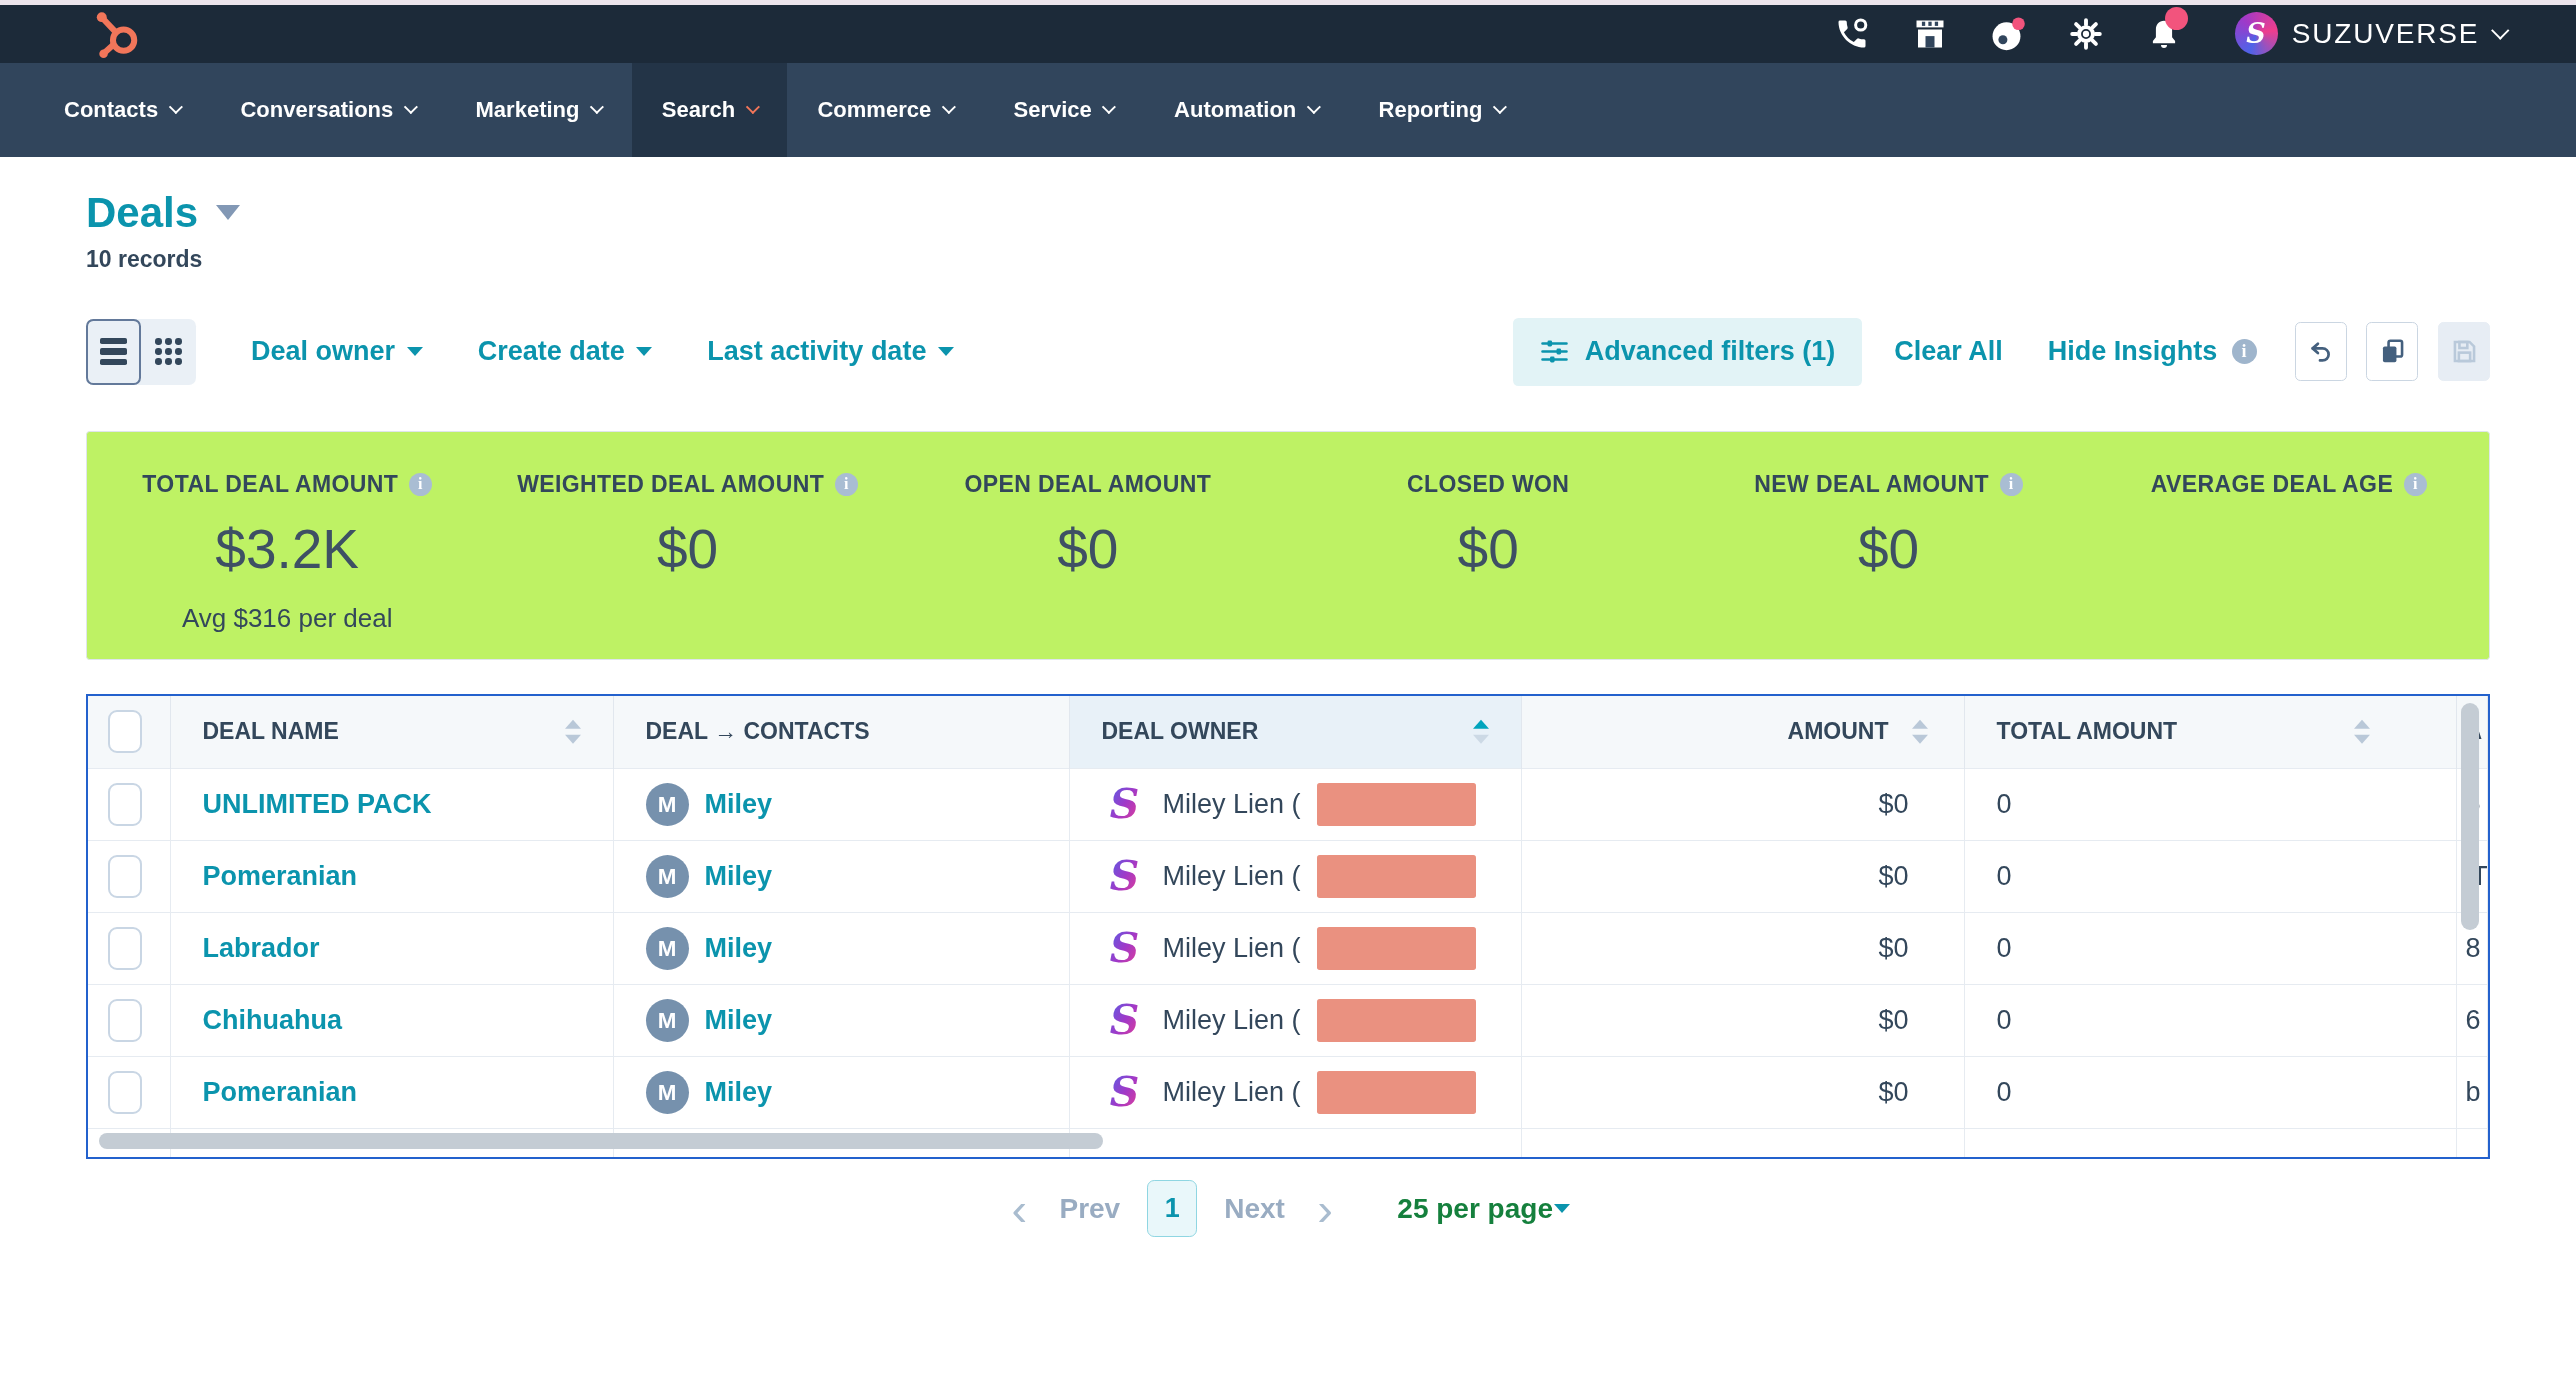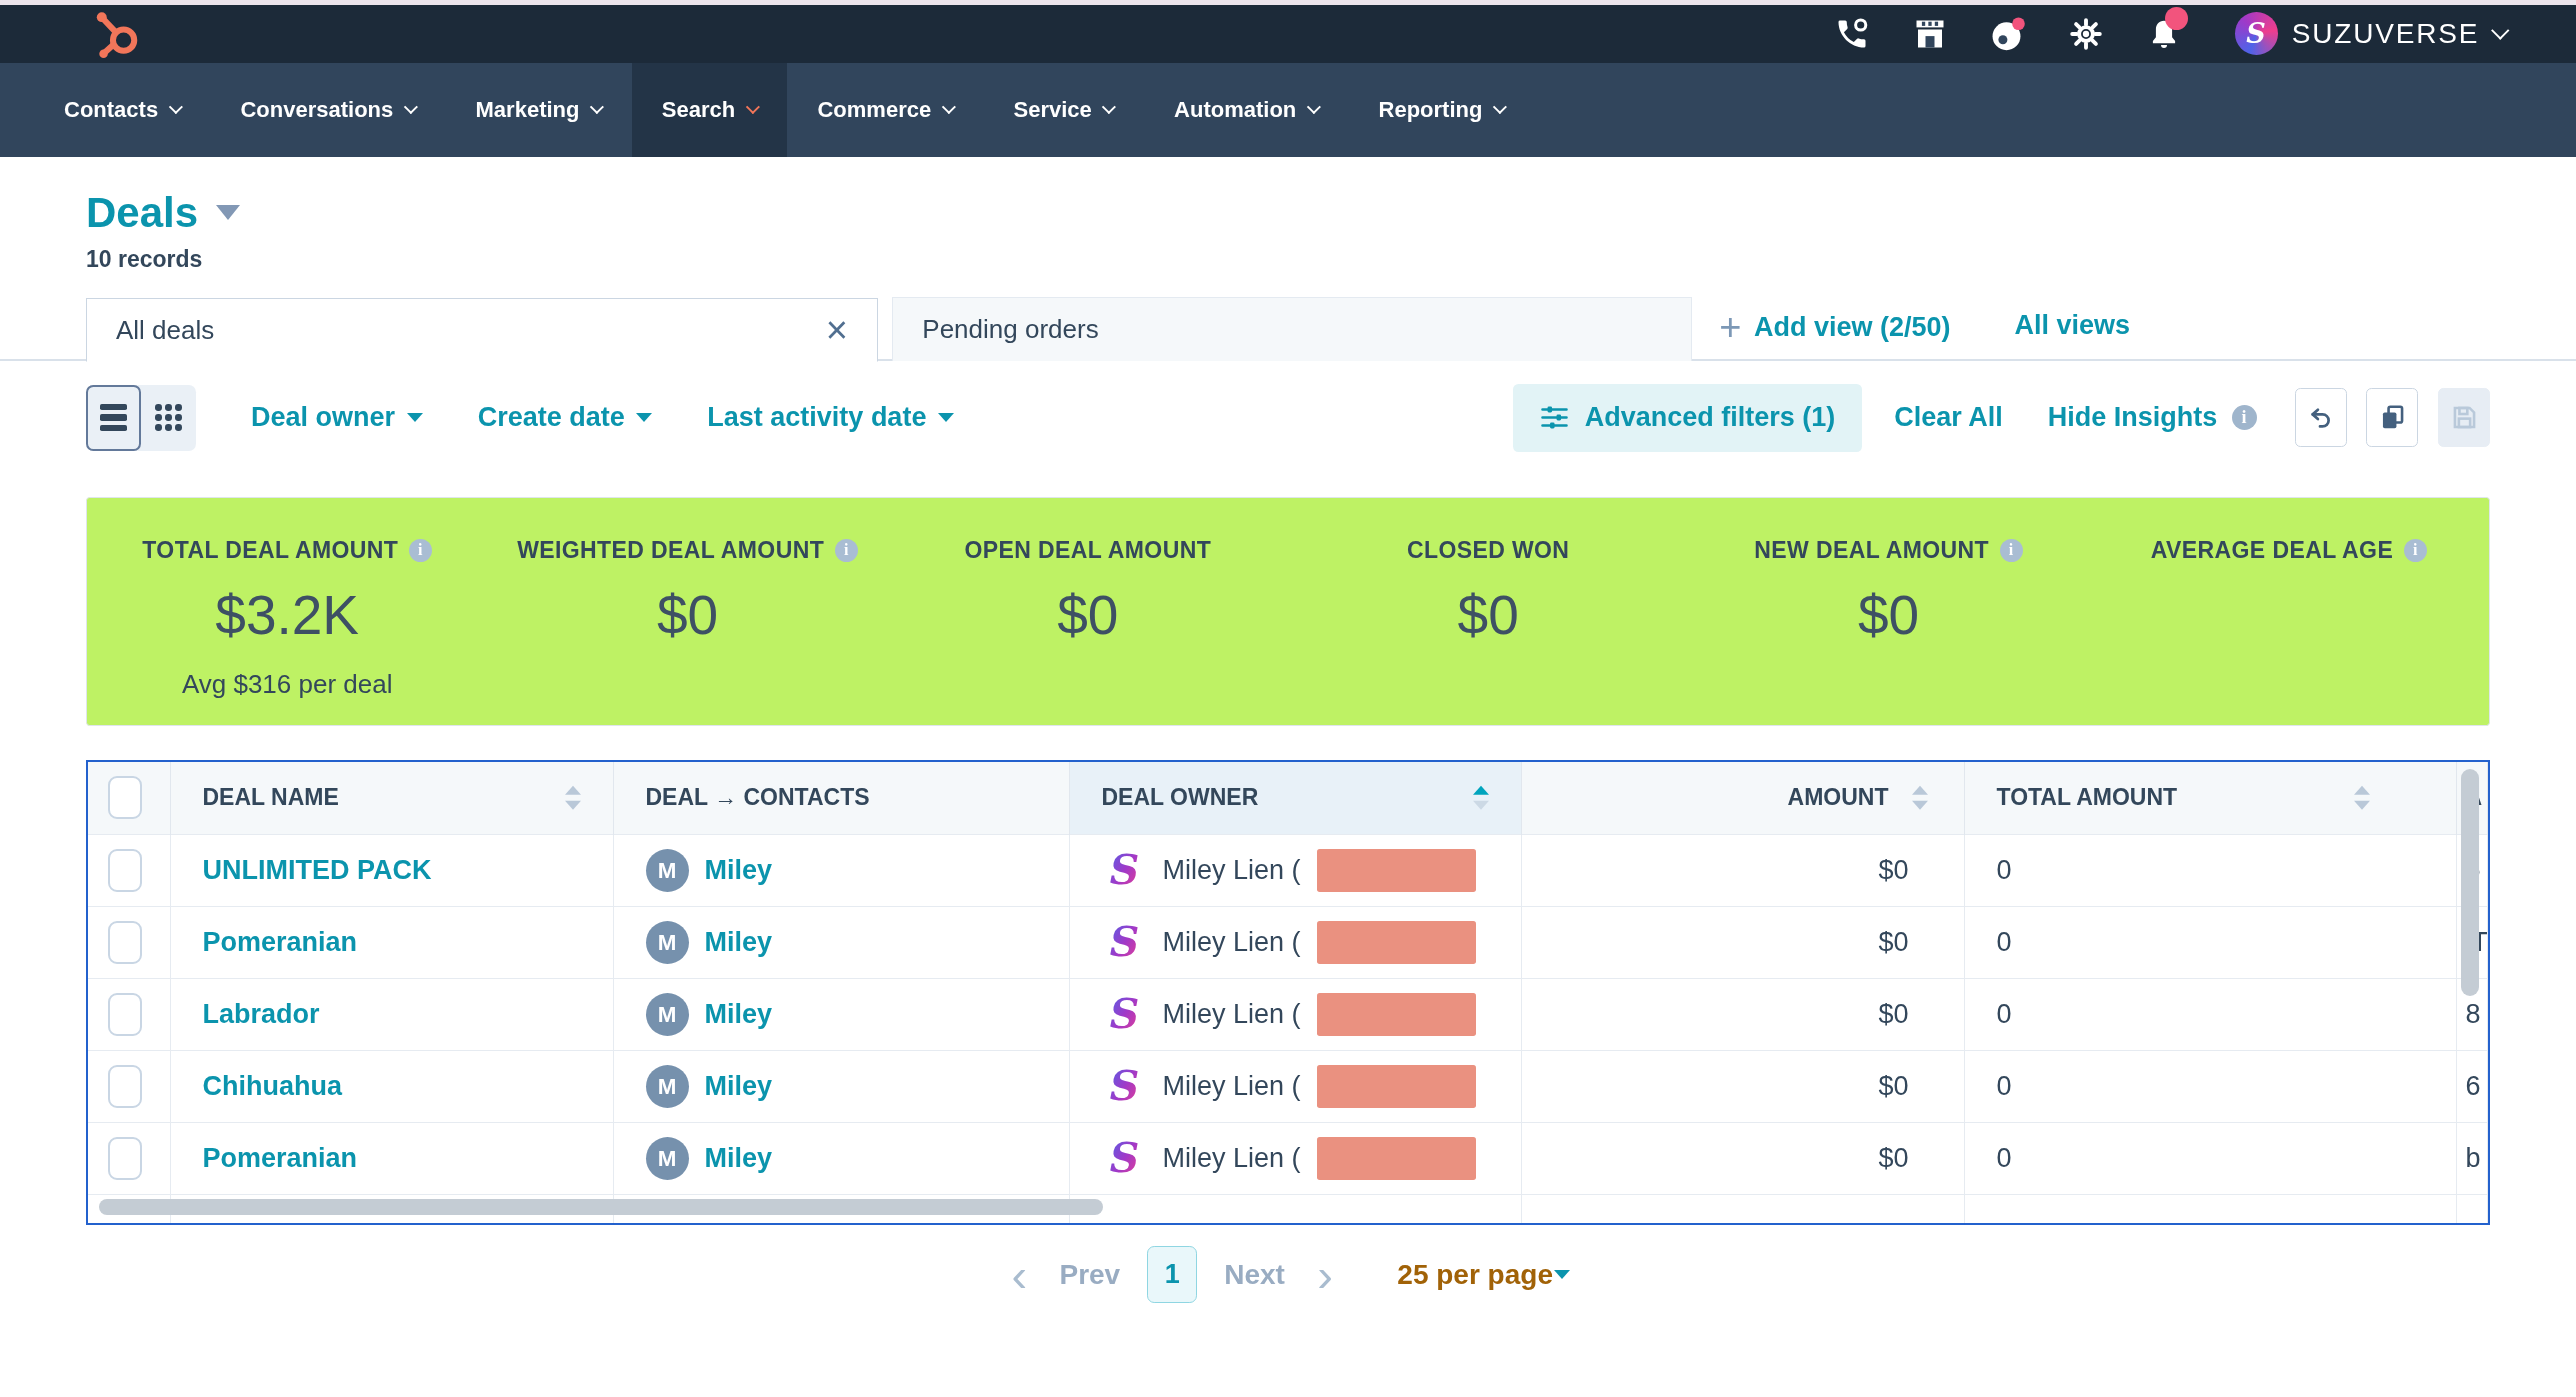--- a/index.html
+++ b/index.html
@@ -126,21 +126,21 @@
     display:inline-flex;align-items:center;justify-content:center;flex:none}
   .redaction{display:inline-block;width:159px;height:43px;background:#ea9180;border-radius:2.7px;flex:none}
   .vscroll{position:absolute;top:7.2px;right:9px;width:18px;height:227px;background:#c4ccd4;border-radius:9px;cursor:pointer}
   .hscroll{position:absolute;bottom:7.2px;left:10.7px;width:1004px;height:16px;background:#c4ccd4;border-radius:8px;cursor:pointer}
   
   .pagination{margin-top:21.5px;display:flex;align-items:center;justify-content:center}
   .pg-chev{color:#a9bccf;font-size:47px;line-height:1;cursor:pointer;padding:0 5.4px}
   .pg-label{color:#99acc2;font-weight:700;font-size:28px;margin:0 27px;cursor:pointer}
   .pg-current{min-width:50px;height:57px;padding:0 9px;border:1.8px solid #8fd6e2;background:#e9f7fa;border-radius:7.2px;
     color:#0b94ad;font-weight:700;font-size:27px;display:flex;align-items:center;justify-content:center;cursor:pointer}
-  .per-page{margin-left:59px;display:flex;align-items:center;gap:1px;color:#a16207;font-weight:700;font-size:28px;cursor:pointer}
+  .per-page{margin-left:59px;display:flex;align-items:center;gap:1px;color:#15803d;font-weight:700;font-size:28px;cursor:pointer}
   .hidden-defs{position:absolute;width:0;height:0;overflow:hidden}
 </style>
 </head>
 <body>
 
 <svg class="hidden-defs" aria-hidden="true">
   <defs>
     <linearGradient id="sgrad" x1="0" y1="0" x2="1" y2="1">
       <stop offset="0" stop-color="#4f63e8"></stop>
         <stop offset=".5" stop-color="#a039c8"></stop>
@@ -259,34 +259,20 @@
     <div class="page-head">
       <div class="title-wrap">
         <div class="title-line">
           <span class="page-title">Deals</span>
           <span class="tri down-gray"></span>
         </div>
         <div class="records">10 records</div>
       </div>
     </div>
 
-    <div class="tabs-row">
-      <div class="tab active">
-        <span>All deals</span>
-        <span class="tab-close">×</span>
-      </div>
-      <div class="tab inactive">
-        <span>Pending orders</span>
-      </div>
-      <div class="add-view">
-        <span class="plus-glyph">+</span>
-        <span>Add view (2/50)</span>
-      </div>
-      <div class="all-views">All views</div>
-    </div>
 
     <div class="filters-row">
       <div class="view-toggle">
         <span class="vt-btn selected">
           <span class="bars">
               <i></i>
               <i></i>
               <i></i>
             </span>
         </span>

